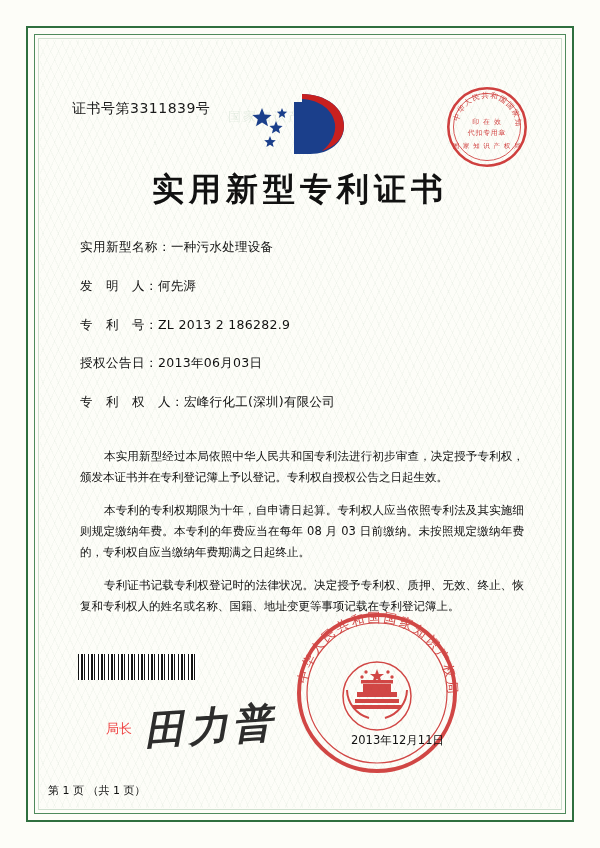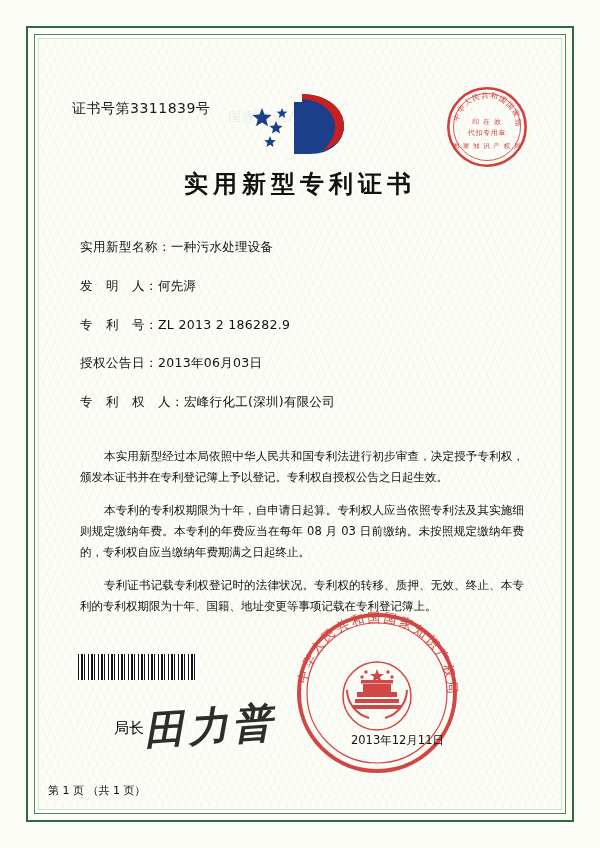--- a/index.html
+++ b/index.html
@@ -108,21 +108,21 @@
 
   
   .title {
     position: absolute;
     left: 0;
     right: 0;
     top: 120px;
     text-align: center;
     font-family: "DejaVu Serif", serif;
     font-weight: bold;
-    font-size: 24px;
+    font-size: 32px;
     letter-spacing: 5px;
     color: #111;
   }
 
   
   .fields {
     position: absolute;
     left: 32px;
     right: 32px;
     top: 190px;
@@ -175,25 +175,25 @@
       #111 3px, #111 5px,
       #fff 5px, #fff 6px,
       #111 6px, #111 7px,
       #fff 7px, #fff 10px
     );
   }
 
   
   .sig-label {
     position: absolute;
-    left: 66px;
+    left: 58px;
     bottom: 62px;
     font-family: "DejaVu Sans", sans-serif;
-    font-size: 15px;
-    color: #000000;
+    font-size: 13px;
+    color: #ef4444;
   }
   .sig-script {
     position: absolute;
     left: 96px;
     bottom: 46px;
     font-family: "DejaVu Serif", serif;
     font-style: italic;
     font-weight: bold;
     font-size: 40px;
     color: #111;
@@ -312,21 +312,21 @@
         <span class="field-label">授权公告日：</span><span class="field-value">2013年06月03日</span>
       </div>
       <div class="field-row">
         <span class="field-label">专　利　权　人：</span><span class="field-value">宏峰行化工(深圳)有限公司</span>
       </div>
     </div>
 
     <div class="paragraphs">
       <p class="para">本实用新型经过本局依照中华人民共和国专利法进行初步审查，决定授予专利权，颁发本证书并在专利登记簿上予以登记。专利权自授权公告之日起生效。</p>
       <p class="para">本专利的专利权期限为十年，自申请日起算。专利权人应当依照专利法及其实施细则规定缴纳年费。本专利的年费应当在每年 08 月 03 日前缴纳。未按照规定缴纳年费的，专利权自应当缴纳年费期满之日起终止。</p>
-      <p class="para">专利证书记载专利权登记时的法律状况。专利权的转移、质押、无效、终止、本专利的专利权期限为十年、国籍、地址变更等事项记载在专利登记簿上。</p>
+      <p class="para">专利证书记载专利权登记时的法律状况。决定授予专利权、质押、无效、终止、恢复和专利权人的姓名或名称、国籍、地址变更等事项记载在专利登记簿上。</p>
     </div>
 
     <div class="barcode"></div>
 
     <div class="sig-label">局长</div>
     <div class="sig-script">田力普</div>
 
     <div class="seal-main">
       <svg viewBox="0 0 170 170" width="170" height="170" xmlns="http://www.w3.org/2000/svg">
         <circle cx="85" cy="85" r="78" fill="none" stroke="#c8201f" stroke-width="4"></circle>

